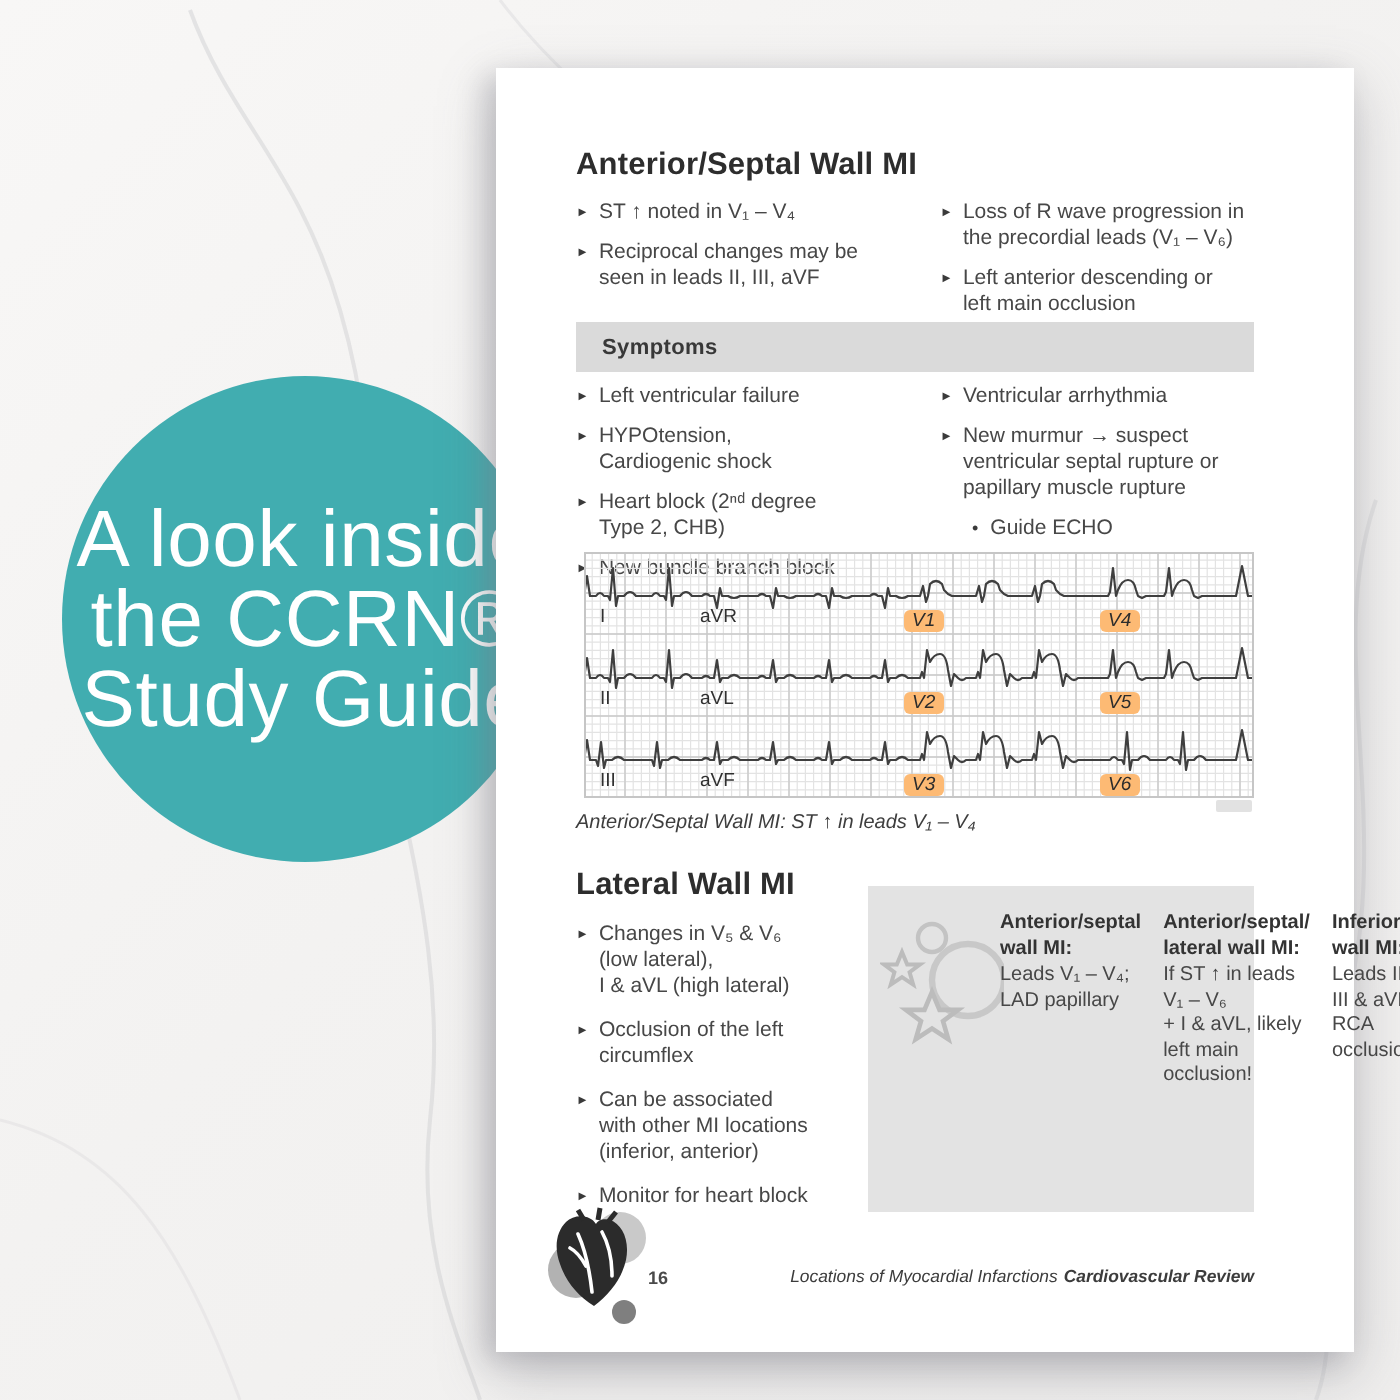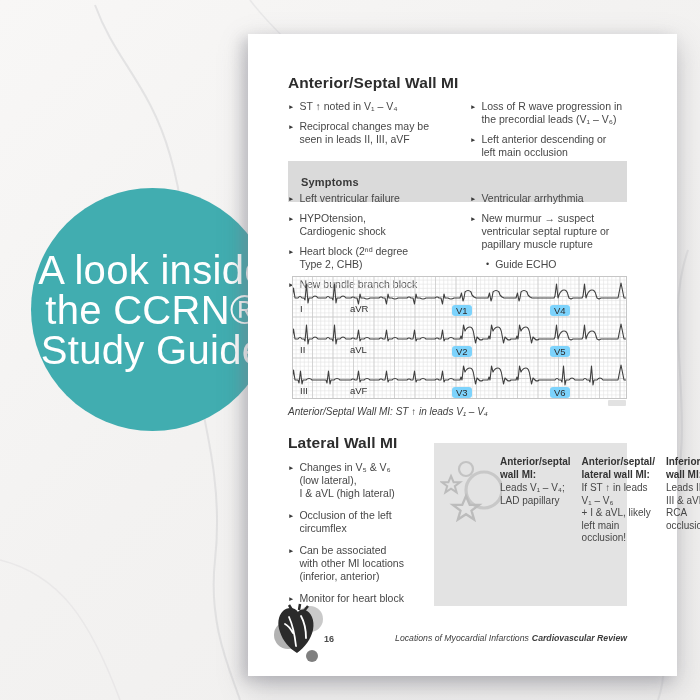--- a/index.html
+++ b/index.html
@@ -20,29 +20,29 @@
   .abs{position:absolute;}
   .sec-title{font-size:15.5px;font-weight:bold;color:#2d2d2d;letter-spacing:.1px;}
   .col{position:absolute;display:flex;flex-direction:column;gap:7px;}
   .b{display:flex;align-items:flex-start;}
   .b .m{font-size:6.5px;color:#3a3a3a;line-height:13px;margin-right:5px;flex:0 0 auto;}
   .b .t{font-size:10.5px;line-height:13px;color:#474747;white-space:pre-line;}
   .sub{display:flex;margin-left:16px;}
   .sub .m{font-size:9px;color:#3a3a3a;line-height:13px;margin-right:6px;}
   .sub .t{font-size:10.5px;line-height:13px;color:#474747;}
 
-  .symbar{left:40px;top:127px;width:339px;height:41px;background:#dadada;
+  .symbar{left:40px;top:127px;width:339px;height:25px;background:#dadada;
           display:flex;align-items:center;}
   .symbar span{font-size:11px;font-weight:bold;color:#383838;margin-left:13px;letter-spacing:.2px;}
 
   
   .ecg{left:44px;top:242px;width:335px;height:123px;}
   .ecg svg{position:absolute;left:0;top:0;}
   .lead{position:absolute;font-size:9.5px;color:#303030;line-height:11px;}
-  .lead.bub{background:#7dd3fc;border-radius:3px;padding:0 4px;color:#2c2c2c;}
+  .lead.bub{background:#fdba74;border-radius:3px;padding:0 4px;color:#2c2c2c;font-style:italic;}
   .wm{position:absolute;right:1px;bottom:-7px;width:18px;height:6px;background:#e2e2e2;border-radius:1px;}
   .caption{left:40px;top:372px;font-size:10px;font-style:italic;color:#3e3e3e;}
 
   
   .infobox{left:186px;top:409px;width:193px;height:163px;background:#e3e3e3;}
   .stars{position:absolute;left:6px;top:14px;}
   .entries{position:absolute;left:66px;top:13px;width:120px;display:flex;flex-direction:row;gap:11px;}
   .entry h4{margin:0;font-size:10px;font-weight:bold;color:#333333;line-height:12.5px;white-space:pre-line;}
   .entry p{margin:1px 0 0 0;font-size:10px;color:#474747;line-height:12.5px;white-space:pre-line;}
 

